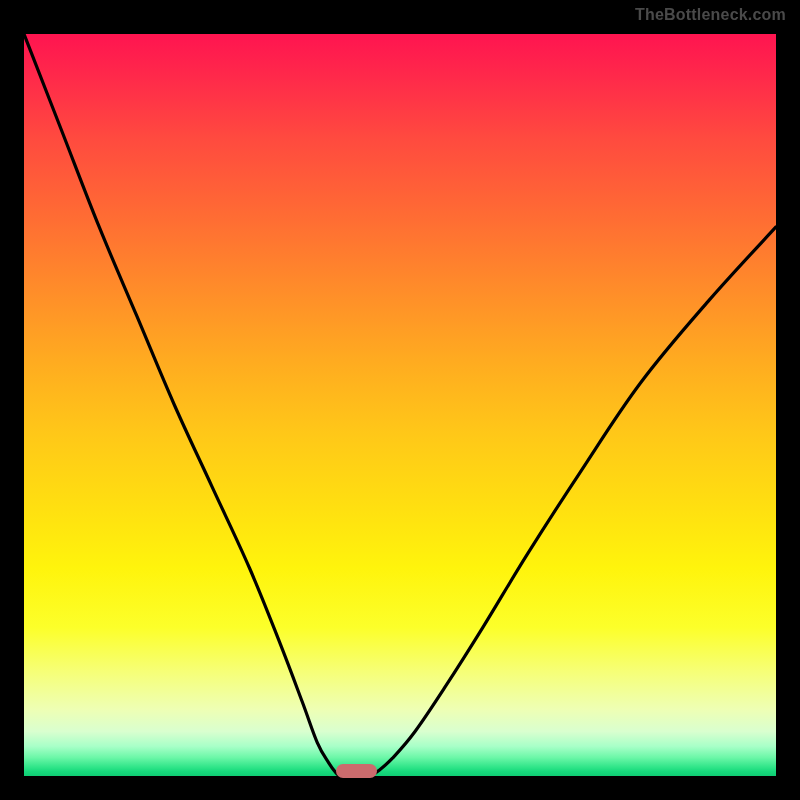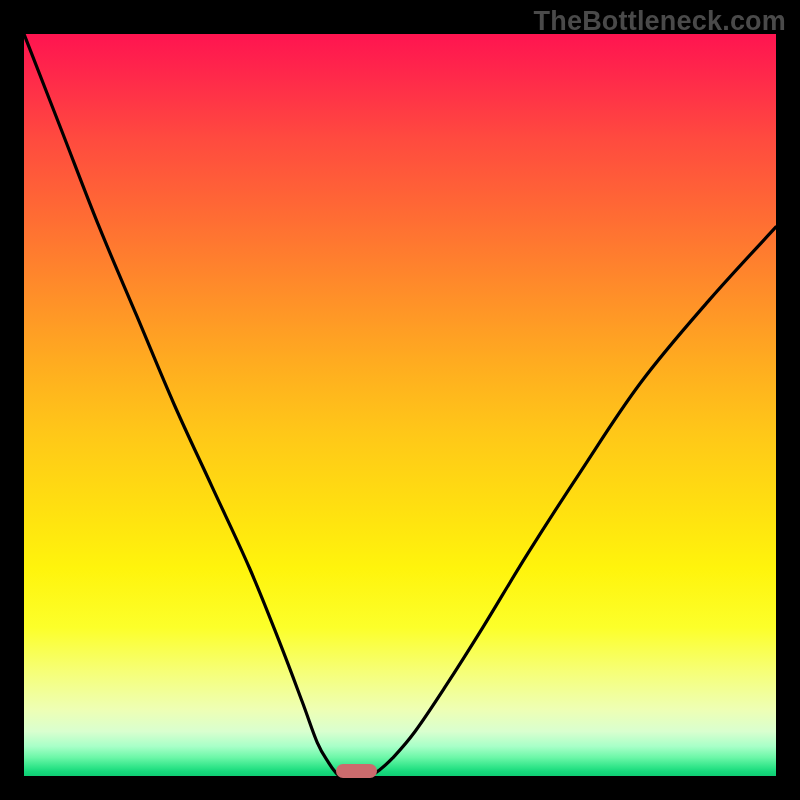--- a/index.html
+++ b/index.html
@@ -17,21 +17,21 @@
     top: 0;
     width: 800px;
     height: 800px;
     background: #000;
   }
   .watermark {
     position: absolute;
     top: 6px;
     right: 14px;
     color: #4a4a4a;
-    font-size: 27px;
+    font-size: 16px;
     font-weight: 600;
     letter-spacing: 0.2px;
     user-select: none;
   }
   .plot {
     position: absolute;
     left: 24px;
     top: 34px;
     width: 752px;
     height: 742px;

